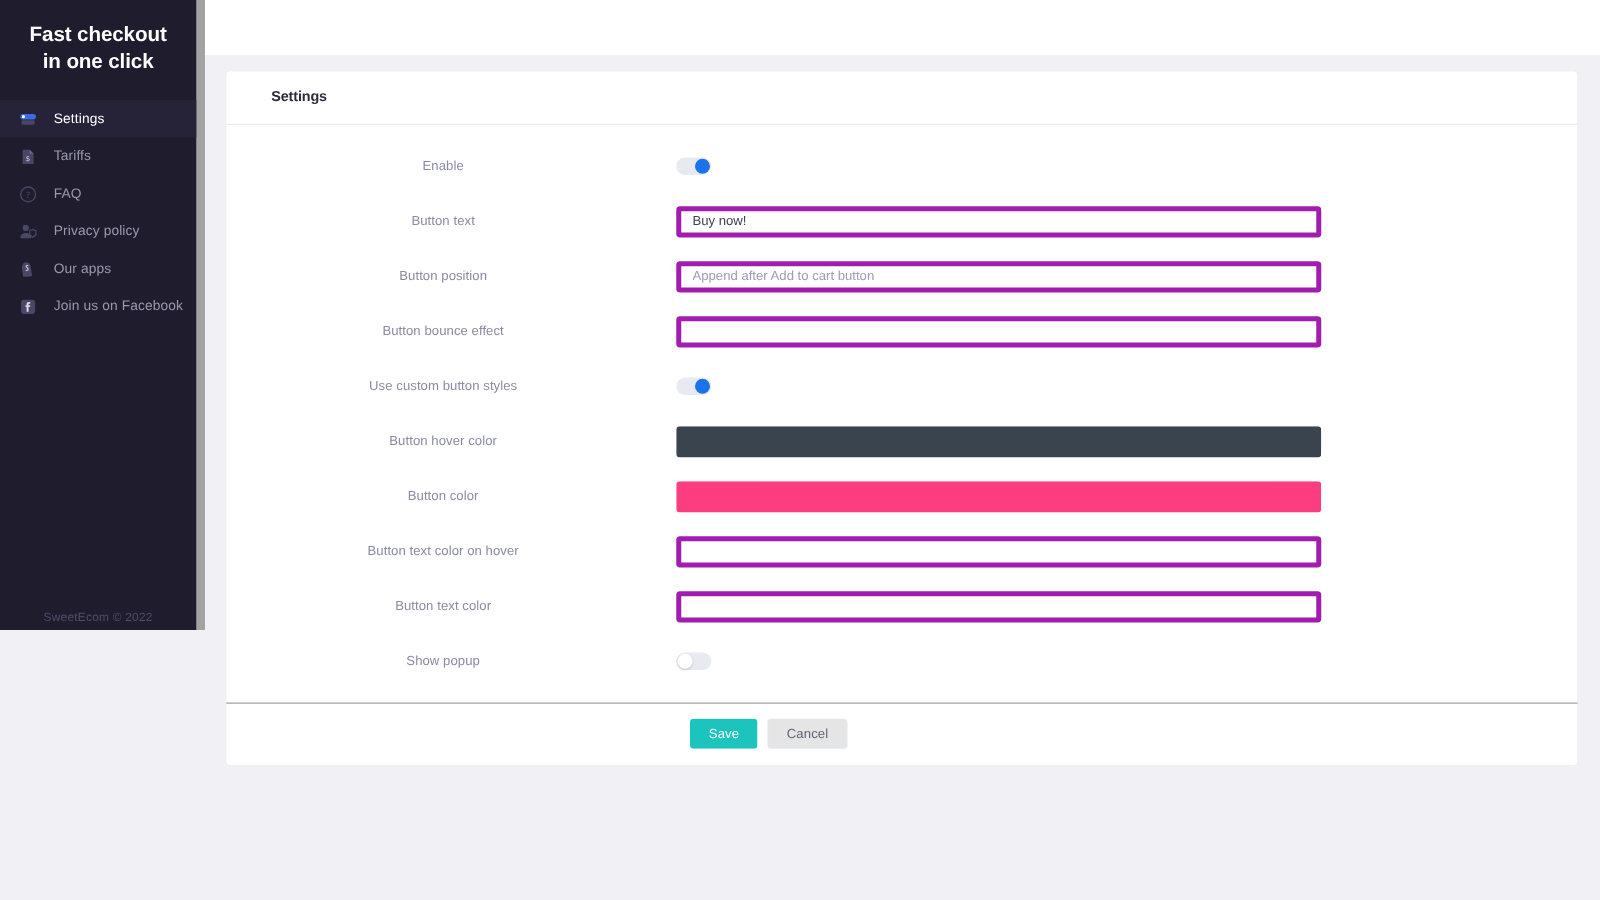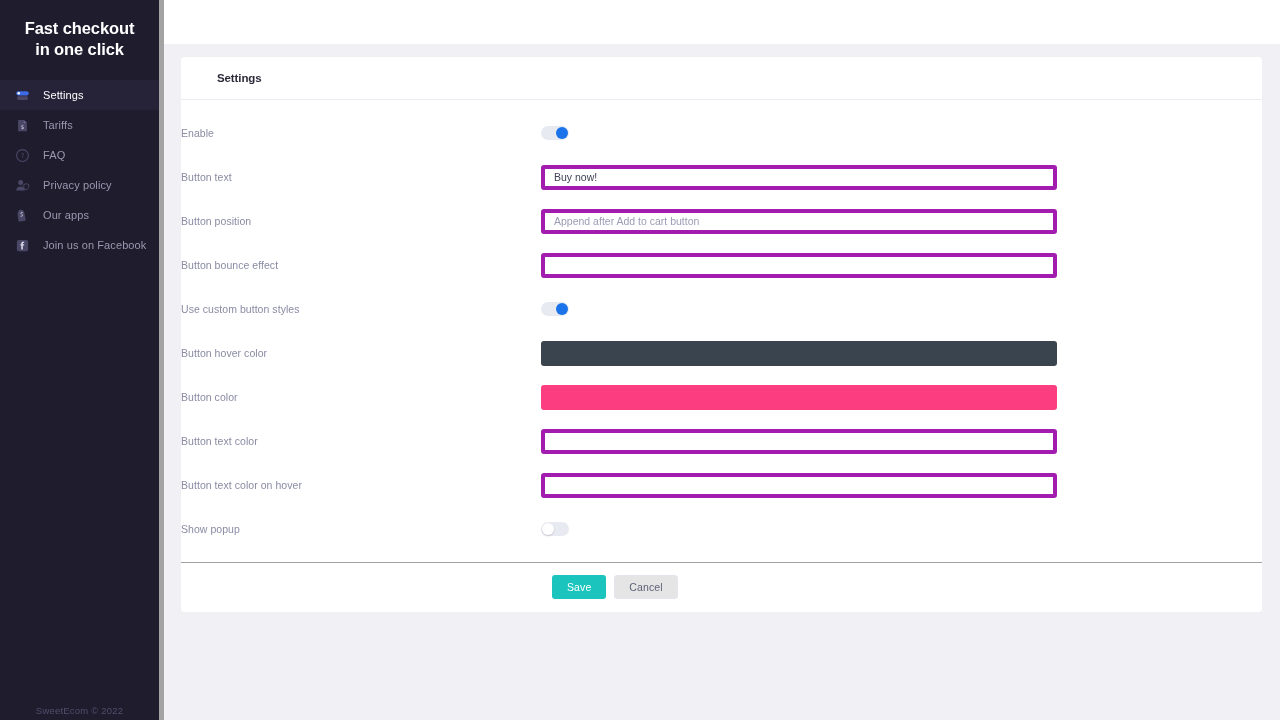--- a/index.html
+++ b/index.html
@@ -20,24 +20,24 @@
   .app {
     display: flex;
     width: 1280px;
     height: 720px;
   }
 
   
   .sidebar {
     width: 164px;
     min-width: 164px;
-    height: 720px;
+    height: 504px;
     background: #1f1c2e;
     position: relative;
-    border-right: 5px solid #a3a3a3;
+    border-right: 7px solid #a3a3a3;
   }
 
   .brand {
     height: 78px;
     display: flex;
     flex-direction: column;
     align-items: center;
     justify-content: center;
     color: #ffffff;
     font-size: 16.5px;
@@ -141,21 +141,21 @@
     display: flex;
     align-items: center;
     min-height: 30px;
     margin-bottom: 14px;
   }
   .form-row:last-child { margin-bottom: 6px; }
 
   .form-label {
     width: 360px;
     min-width: 360px;
-    text-align: left;
+    text-align: center;
     padding-right: 13px;
     font-size: 10.5px;
     color: #8a8ba3;
     letter-spacing: 0.05px;
   }
 
   .form-control { flex: 1; display: flex; align-items: center; }
 
   .text-input {
     width: 516px;
@@ -376,28 +376,28 @@
           </div>
 
           <div class="form-row">
             <div class="form-label">Button color</div>
             <div class="form-control">
               <span class="color-input" style="background: rgb(252, 62, 129);"></span>
             </div>
           </div>
 
           <div class="form-row">
+            <div class="form-label">Button text color on hover</div>
+            <div class="form-control">
+              <input class="text-input" type="text" placeholder="" style="">
+            </div>
+          </div>
+
+          <div class="form-row">
             <div class="form-label">Button text color</div>
-            <div class="form-control">
-              <input class="text-input" type="text" placeholder="" style="">
-            </div>
-          </div>
-
-          <div class="form-row">
-            <div class="form-label">Button text color on hover</div>
             <div class="form-control">
               <input class="text-input" type="text" placeholder="" style="">
             </div>
           </div>
 
           <div class="form-row">
             <div class="form-label">Show popup</div>
             <div class="form-control">
               <span class="toggle">
                   <span class="knob"></span>

